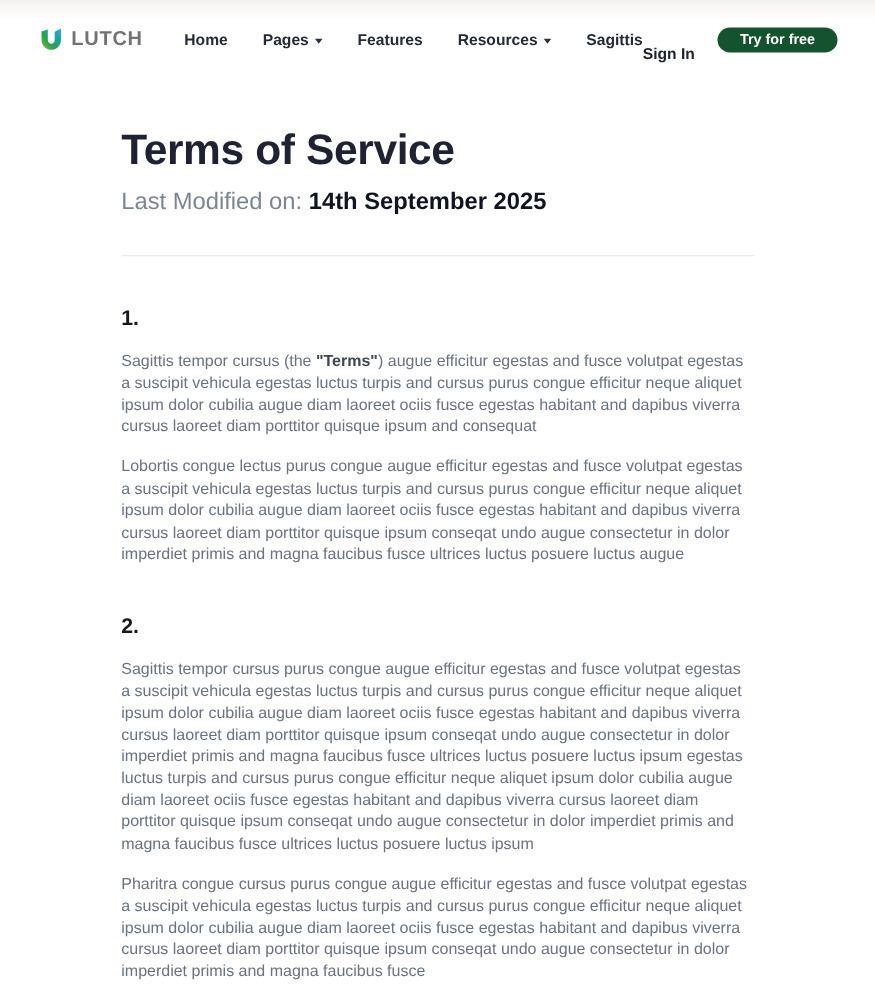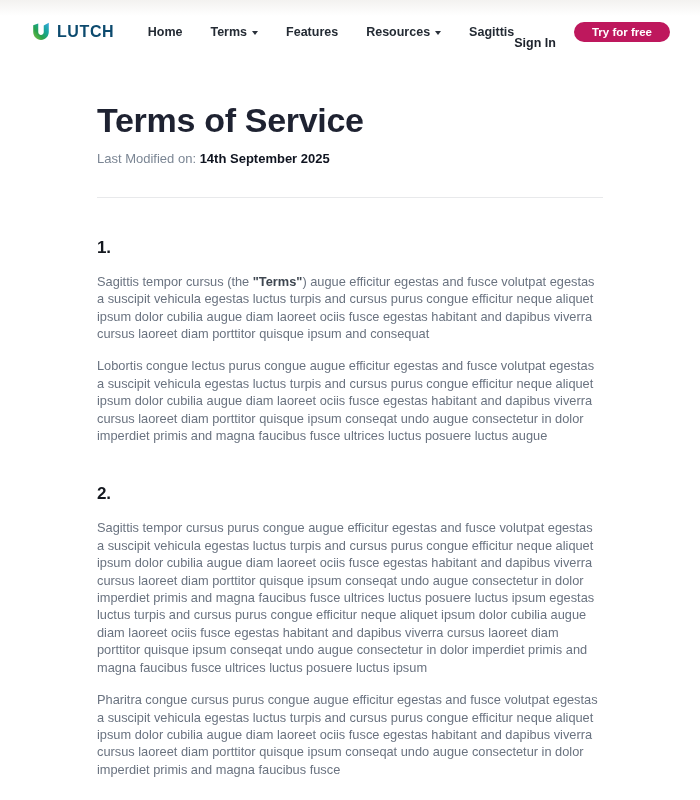--- a/index.html
+++ b/index.html
@@ -15,21 +15,21 @@
     height: 64px;
     display: flex;
     align-items: center;
     padding: 0 30px;
   }
   .logo { display: flex; align-items: center; gap: 5px; cursor: pointer; }
   .logo-text {
     font-size: 16px;
     font-weight: bold;
     letter-spacing: 0.6px;
-    color: #0c4a6e;
+    color: #737373;
   }
   .nav {
     flex: 1;
     display: flex;
     justify-content: flex-end;
     align-items: center;
     gap: 28px;
   }
   .nav-item {
     display: inline-flex;
@@ -52,21 +52,21 @@
   .header-actions { display: flex; align-items: center; gap: 18px; }
   .signin {
     font-size: 12.5px;
     font-weight: 600;
     color: #1c222b;
     cursor: pointer;
     white-space: nowrap;
     margin-top: 22px;
   }
   .cta-btn {
-    background: #be185d;
+    background: #14532d;
     color: #ffffff;
     font-family: inherit;
     font-size: 11.5px;
     font-weight: bold;
     border: none;
     border-radius: 999px;
     padding: 4px 18px;
     cursor: pointer;
     white-space: nowrap;
   }
@@ -76,21 +76,21 @@
   .page-title {
     margin-top: 36px;
     font-size: 34px;
     line-height: 1.2;
     font-weight: 600;
     letter-spacing: -0.3px;
     color: #1e2231;
   }
   .last-modified {
     margin-top: 10px;
-    font-size: 13px;
+    font-size: 19px;
     color: #7b8694;
   }
   .last-modified b { color: #0f1420; font-weight: bold; }
   .divider {
     border: none;
     border-top: 1px solid #e8e9eb;
     margin-top: 31px;
   }
 
   .section { margin-top: 40px; }
@@ -129,21 +129,21 @@
       </svg>
     </span>
     <span class="logo-text">LUTCH</span>
   </div>
 
   <nav class="nav">
     <span class="nav-item">
       <span>Home</span>
     </span>
     <span class="nav-item">
-      <span>Terms</span>
+      <span>Pages</span>
       <span class="caret"></span>
     </span>
     <span class="nav-item">
       <span>Features</span>
     </span>
     <span class="nav-item">
       <span>Resources</span>
       <span class="caret"></span>
     </span>
     <span class="nav-item">

